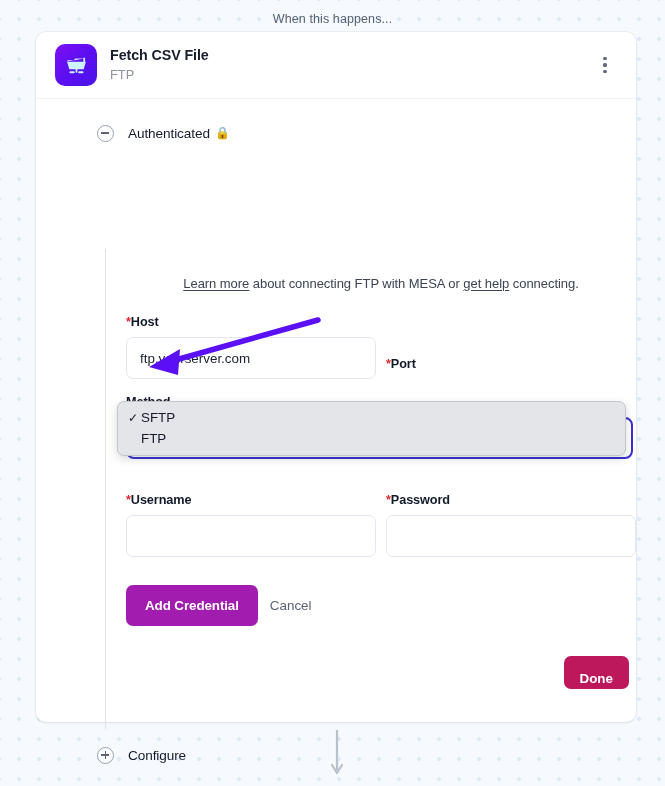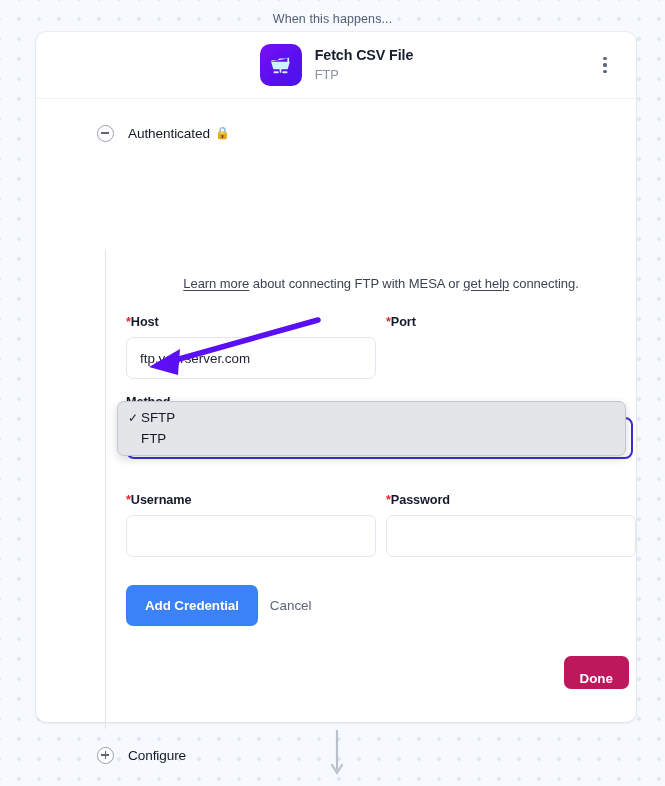--- a/index.html
+++ b/index.html
@@ -45,21 +45,20 @@
   }
 
   
   .card-header {
     position: relative;
     height: 67px;
     border-bottom: 1px solid #eef1f6;
     display: flex;
     align-items: center;
     padding: 0 18px 0 19px;
-    justify-content: center;
   }
   .app-icon {
     width: 42px;
     height: 42px;
     border-radius: 10px;
     background: linear-gradient(135deg, #7b0ff5 0%, #5a0ff0 55%, #4b14e8 100%);
     display: flex;
     align-items: center;
     justify-content: center;
     flex: 0 0 auto;
@@ -173,20 +172,21 @@
     color: #3b4354;
     text-decoration: underline;
     text-underline-offset: 2px;
     cursor: pointer;
   }
 
   .field-row {
     display: flex;
     gap: 10px;
     margin-bottom: 16px;
+    align-items: flex-end;
   }
   .field { width: 250px; }
   .field-label {
     font-size: 12.7px;
     font-weight: bold;
     color: #131a2b;
     margin-bottom: 8px;
     display: block;
     letter-spacing: -.1px;
   }
@@ -244,21 +244,21 @@
     color: #15192a;
   }
 
   
   .btn-row {
     display: flex;
     align-items: center;
     margin-top: 28px;
   }
   .btn-primary {
-    background: #3b82f6;
+    background: #a21caf;
     color: #fff;
     font-family: "Liberation Sans", sans-serif;
     font-size: 13.4px;
     font-weight: bold;
     border: none;
     border-radius: 7px;
     height: 41px;
     padding: 0 19px;
     cursor: pointer;
     letter-spacing: -.1px;

